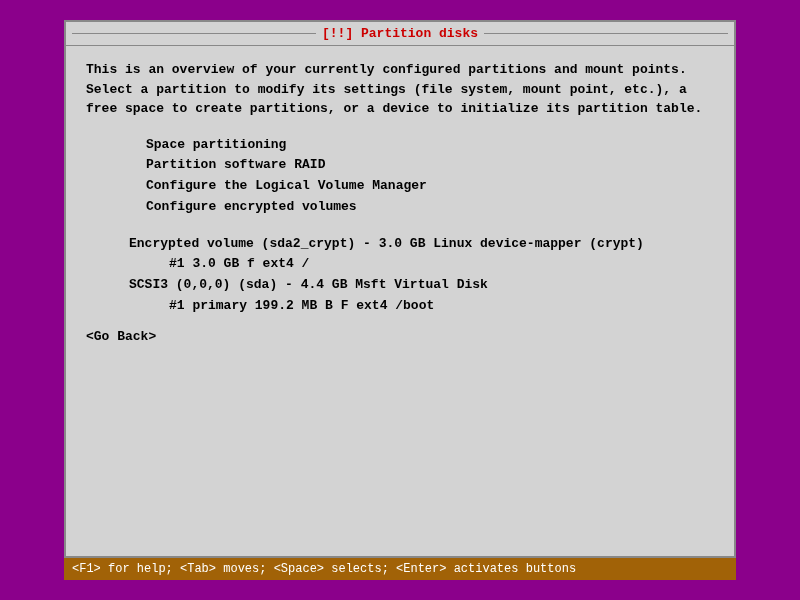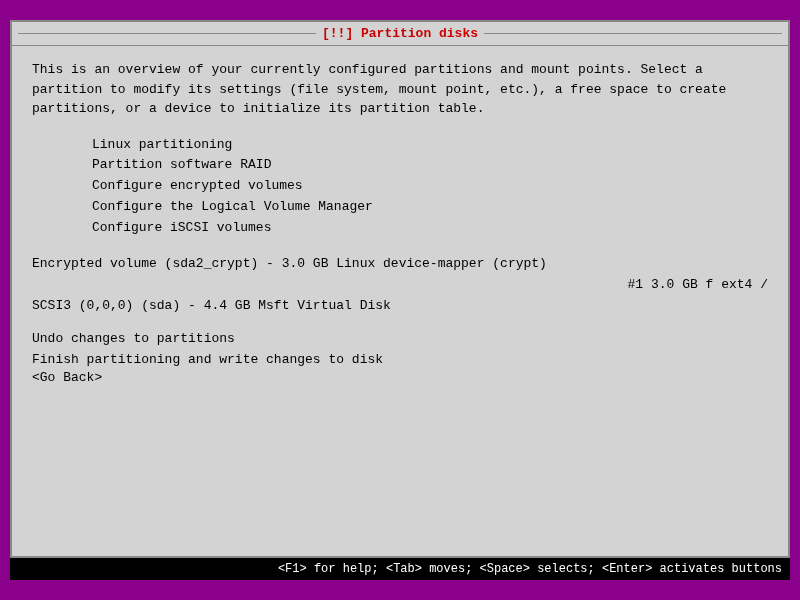--- a/index.html
+++ b/index.html
@@ -9,21 +9,21 @@
       background-color: #8B008B;
       font-family: 'Courier New', Courier, monospace;
       font-size: 13px;
       display: flex;
       flex-direction: column;
       align-items: center;
       justify-content: center;
       overflow: hidden;
     }
     .screen {
-      width: 780px;
+      width: 672px;
       height: 560px;
       display: flex;
       flex-direction: column;
       justify-content: space-between;
     }
     .dialog {
       background-color: #d3d3d3;
       border: 2px solid #888;
       width: 100%;
       flex: 1;
@@ -46,93 +46,87 @@
     .title-bar-line {
       flex: 1;
       height: 1px;
       background-color: #888;
       margin: 0 6px;
     }
     .content {
       padding: 14px 20px;
       color: #000;
       flex: 1;
+      font-weight: bold;
     }
     .description {
       margin-bottom: 16px;
       line-height: 1.5;
     }
     .menu-list {
       margin-left: 60px;
       margin-bottom: 16px;
     }
     .menu-item {
       line-height: 1.6;
       cursor: default;
     }
     .partition-section {
       margin-bottom: 12px;
+      margin-left: 43px;
     }
     .partition-line {
       line-height: 1.6;
     }
     .partition-sub {
       margin-left: 40px;
-      text-align: right;
     }
     .actions-section {
       margin-top: 8px;
     }
     .action-item {
       line-height: 1.6;
     }
     .go-back {
       color: #000;
       cursor: pointer;
     }
     .status-bar {
       color: #fff;
       font-size: 12px;
       padding: 4px 8px;
-      background-color: #000000;
+      background-color: #a16207;
       width: 100%;
-      text-align: right;
     }
   </style>
 </head>
 <body>
 
 <div class="screen">
   <div class="dialog">
     <div class="title-bar">
       <div class="title-bar-line"></div>
       <span class="title-bar-text">[!!] Partition disks</span>
       <div class="title-bar-line"></div>
     </div>
     <div class="content">
       <div class="description">This is an overview of your currently configured partitions and mount points. Select a partition to modify its settings (file system, mount point, etc.), a free space to create partitions, or a device to initialize its partition table.</div>
 
       <div class="menu-list">
-        <div class="menu-item">Linux partitioning</div>
+        <div class="menu-item">Space partitioning</div>
         <div class="menu-item">Partition software RAID</div>
+        <div class="menu-item">Configure the Logical Volume Manager</div>
         <div class="menu-item">Configure encrypted volumes</div>
-        <div class="menu-item">Configure the Logical Volume Manager</div>
-        <div class="menu-item">Configure iSCSI volumes</div>
       </div>
 
       <div class="partition-section">
         <div class="partition-line">Encrypted volume (sda2_crypt) - 3.0 GB Linux device-mapper (crypt)</div>
         <div class="partition-line partition-sub">          #1          3.0 GB     f  ext4         /</div>
         <div class="partition-line">SCSI3 (0,0,0) (sda) - 4.4 GB Msft Virtual Disk</div>
+        <div class="partition-line partition-sub">          #1  primary   199.2 MB  B  F  ext4      /boot</div>
       </div>
 
-      <div class="actions-section">
-        <div class="action-item">Undo changes to partitions</div>
-        <div class="action-item">
-          <span class="selected">Finish partitioning and write changes to disk</span>
-        </div>
-      </div>
 
       <div class="go-back">&lt;Go Back&gt;</div>
     </div>
   </div>
   <div class="status-bar">&lt;F1&gt; for help; &lt;Tab&gt; moves; &lt;Space&gt; selects; &lt;Enter&gt; activates buttons</div>
 </div>
 
 </body></html>

